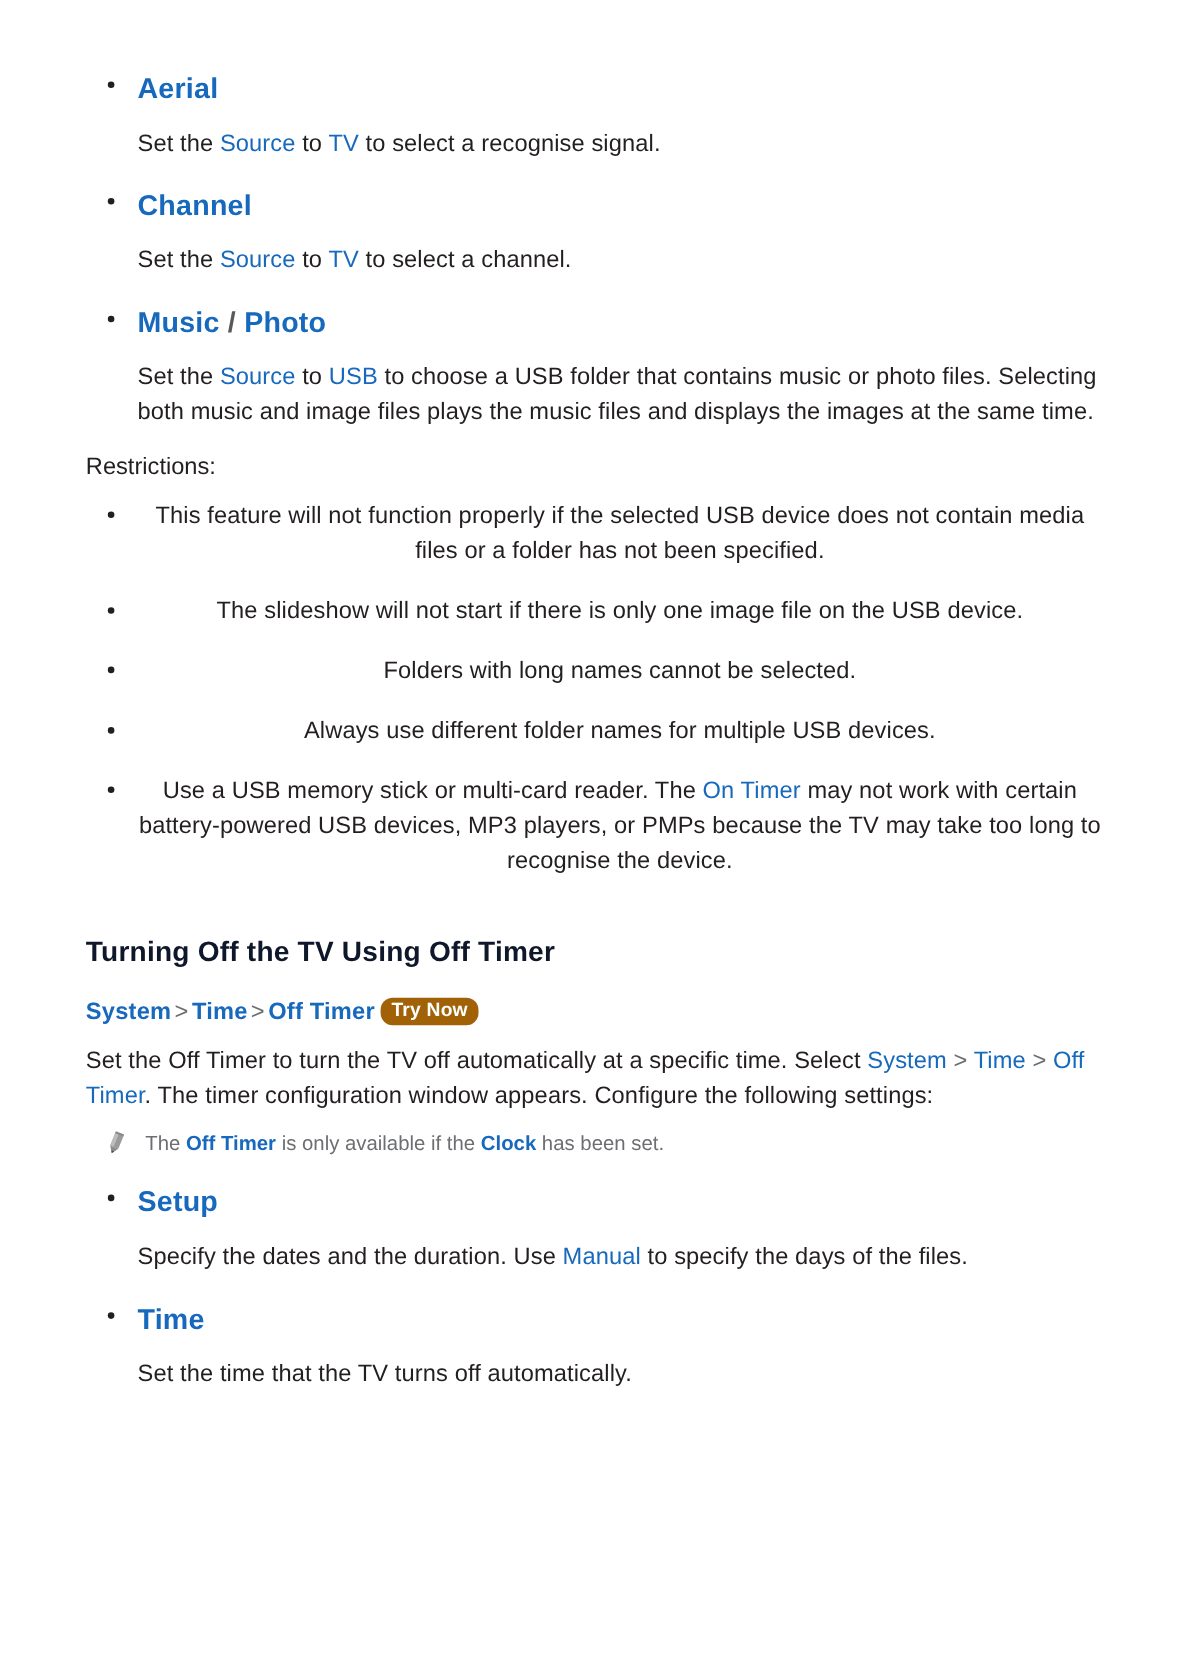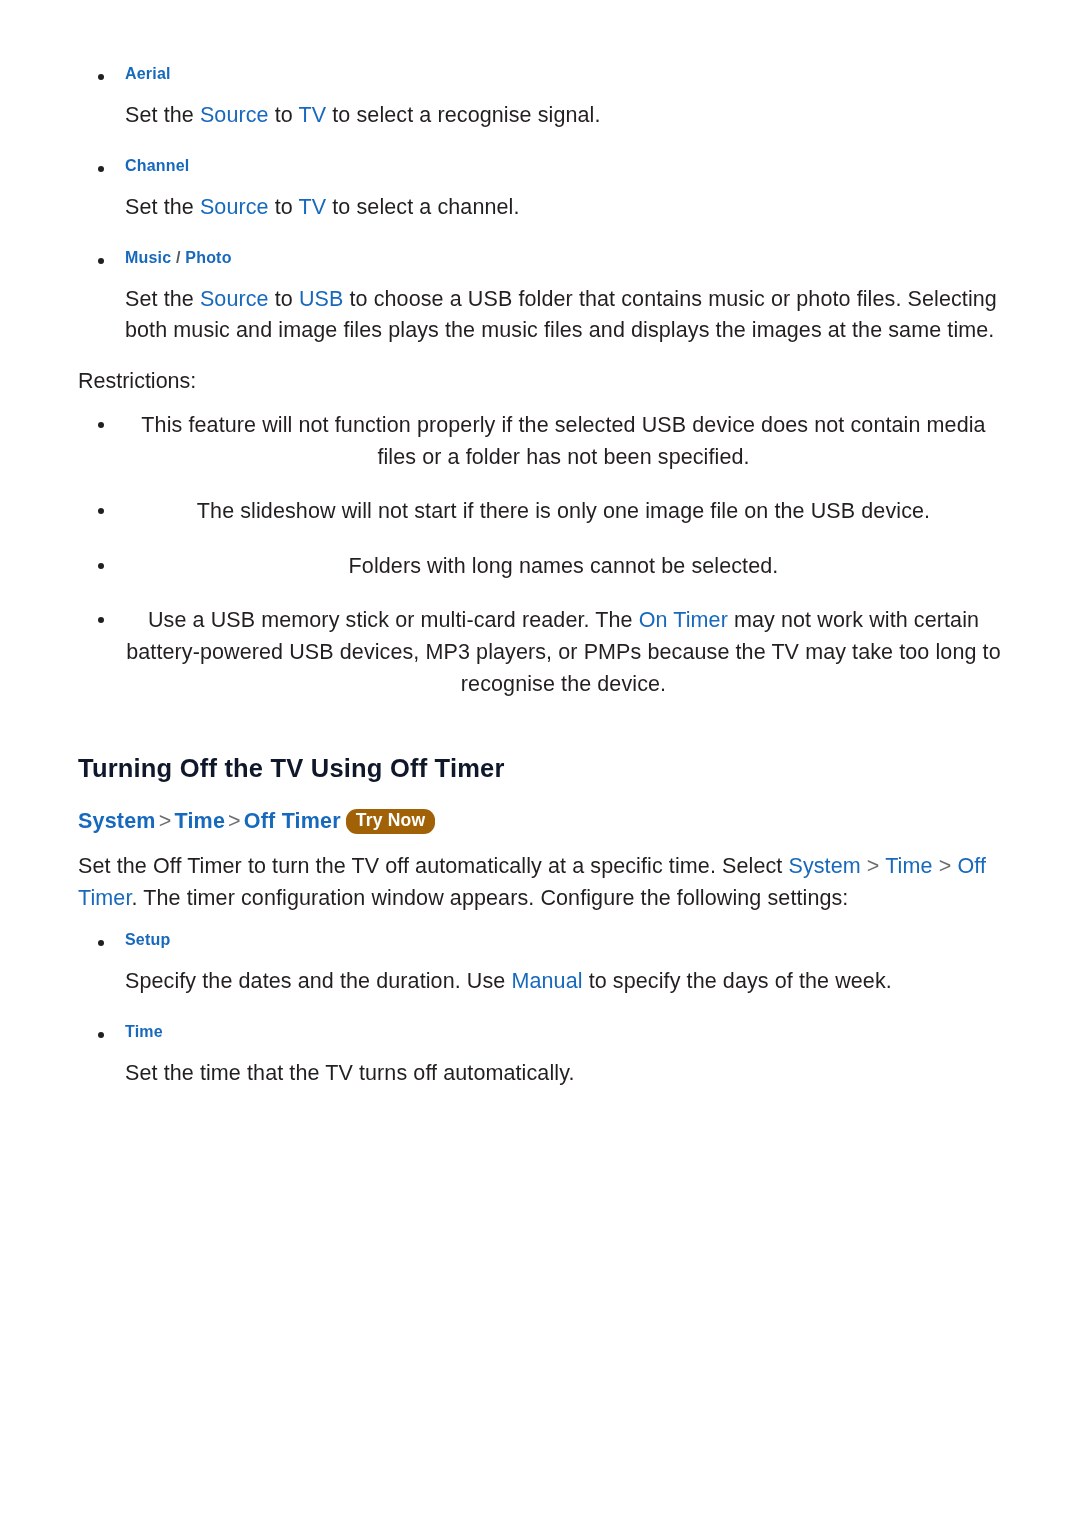--- a/index.html
+++ b/index.html
@@ -50,21 +50,21 @@
     position: absolute;
     left: 20px;
     top: 12px;
     width: 6px;
     height: 6px;
     border-radius: 50%;
     background: #231f20;
   }
 
   .bullet-title {
-    font-size: 16px;
+    font-size: 26px;
     font-weight: bold;
     color: #1769bd;
     line-height: 1.45;
     letter-spacing: 0.2px;
   }
   .bullet-desc {
     margin-top: 15px;
     margin-bottom: 22px;
     max-width: 925px;
   }
@@ -181,35 +181,50 @@
     </li>
 
   </ul>
 
   <div class="restrictions-label">Restrictions:</div>
 
   <ul class="plain-bullets">
     <li class="body-text">This feature will not function properly if the selected USB device does not contain media files or a folder has not been specified.</li>
     <li class="body-text">The slideshow will not start if there is only one image file on the USB device.</li>
     <li class="body-text">Folders with long names cannot be selected.</li>
+    <li class="body-text">Always use different folder names for multiple USB devices.</li>
     <li class="body-text"><span>Use a USB memory stick or multi-card reader. The </span><span class="kw">On Timer</span><span> may not work with certain battery-powered USB devices, MP3 players, or PMPs because the TV may take too long to recognise the device.</span></li>
   </ul>
 
   <h2 class="section-heading">Turning Off the TV Using Off Timer</h2>
 
   <div class="breadcrumb"><span>System</span><span class="sep">&gt;</span><span>Time</span><span class="sep">&gt;</span><span>Off Timer</span><span class="try-now">Try Now</span></div>
 
   <div class="intro-para body-text"><span>Set the Off Timer to turn the TV off automatically at a specific time. Select </span><span class="kw">System</span><span class="sep"> &gt; </span><span class="kw">Time</span><span class="sep"> &gt; </span><span class="kw">Off Timer</span><span>. The timer configuration window appears. Configure the following settings:</span></div>
 
+  <div class="note">
+    <span class="pencil-icon">
+      <svg width="26" height="26" viewBox="0 0 26 26" xmlns="http://www.w3.org/2000/svg">
+        <g transform="rotate(22 13 13)">
+          <rect x="9" y="3" width="8" height="13" fill="#9a9a9a"></rect>
+          <rect x="9" y="3" width="3.4" height="13" fill="#bdbdbd"></rect>
+          <polygon points="9,16 17,16 13,22" fill="#8d8d8d"></polygon>
+          <polygon points="11.6,19.6 14.4,19.6 13,22" fill="#4f4f4f"></polygon>
+          <rect x="9" y="2" width="8" height="2" fill="#8a8a8a"></rect>
+        </g>
+      </svg>
+    </span>
+    <span>The </span><span class="kw-b">Off Timer</span><span> is only available if the </span><span class="kw-b">Clock</span><span> has been set.</span>
+  </div>
 
   <ul class="bullets">
 
     <li>
       <div class="bullet-title">Setup</div>
-      <div class="bullet-desc body-text"><span>Specify the dates and the duration. Use </span><span class="kw">Manual</span><span> to specify the days of the week.</span></div>
+      <div class="bullet-desc body-text"><span>Specify the dates and the duration. Use </span><span class="kw">Manual</span><span> to specify the days of the files.</span></div>
     </li>
 
     <li>
       <div class="bullet-title">Time</div>
       <div class="bullet-desc body-text"><span>Set the time that the TV turns off automatically.</span><span class="kw"></span><span></span></div>
     </li>
 
   </ul>
 
 </div>

